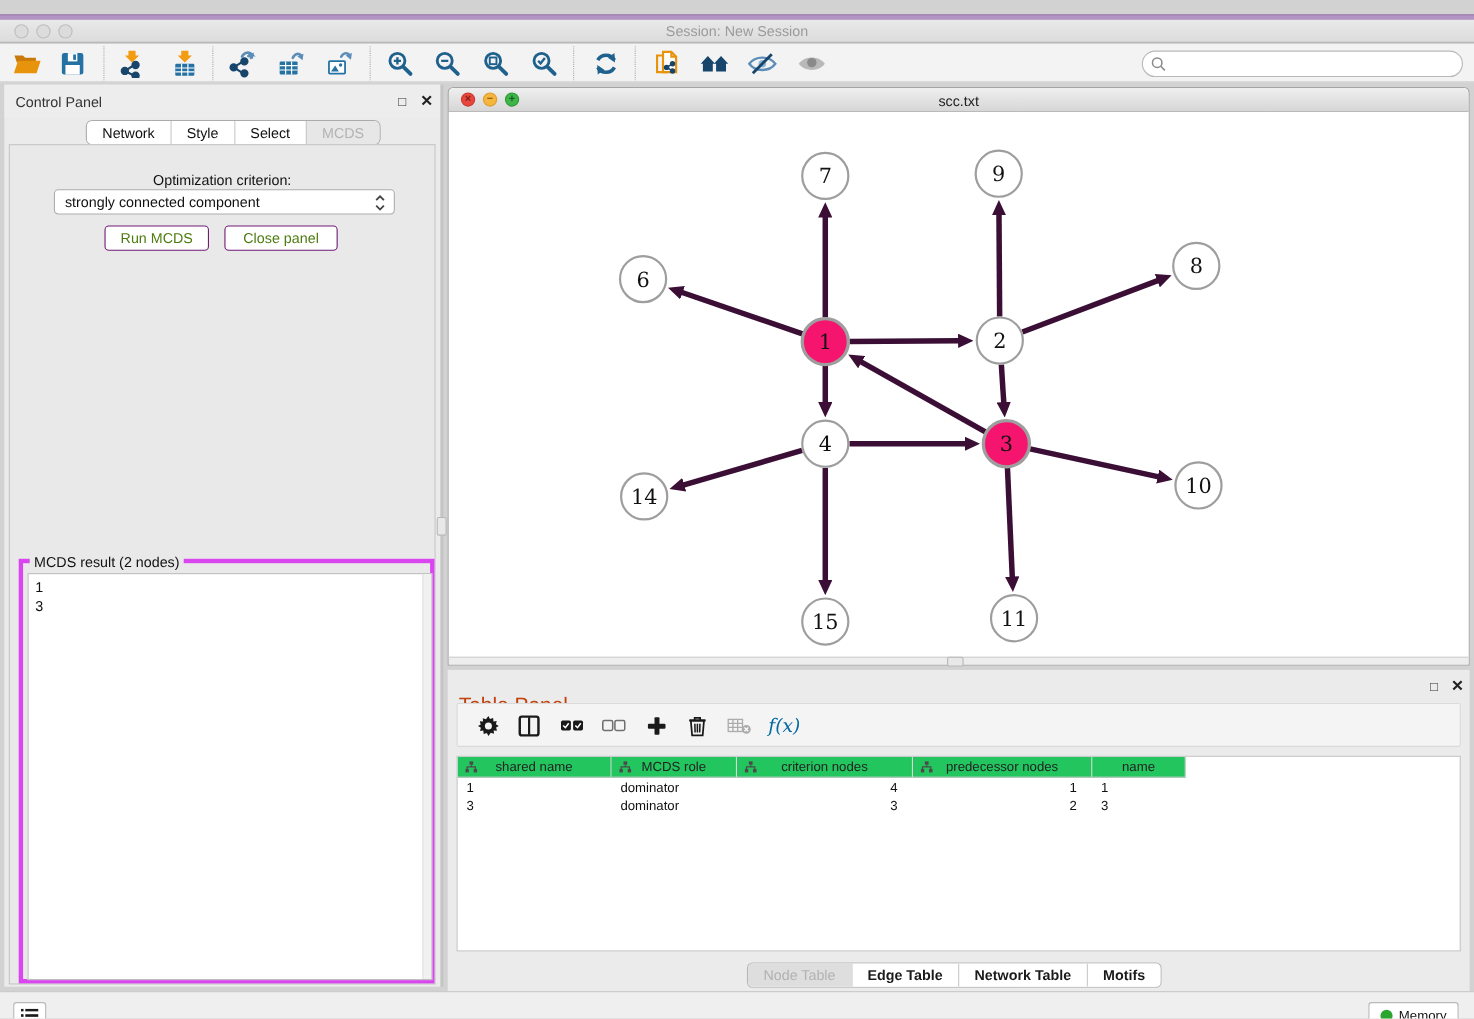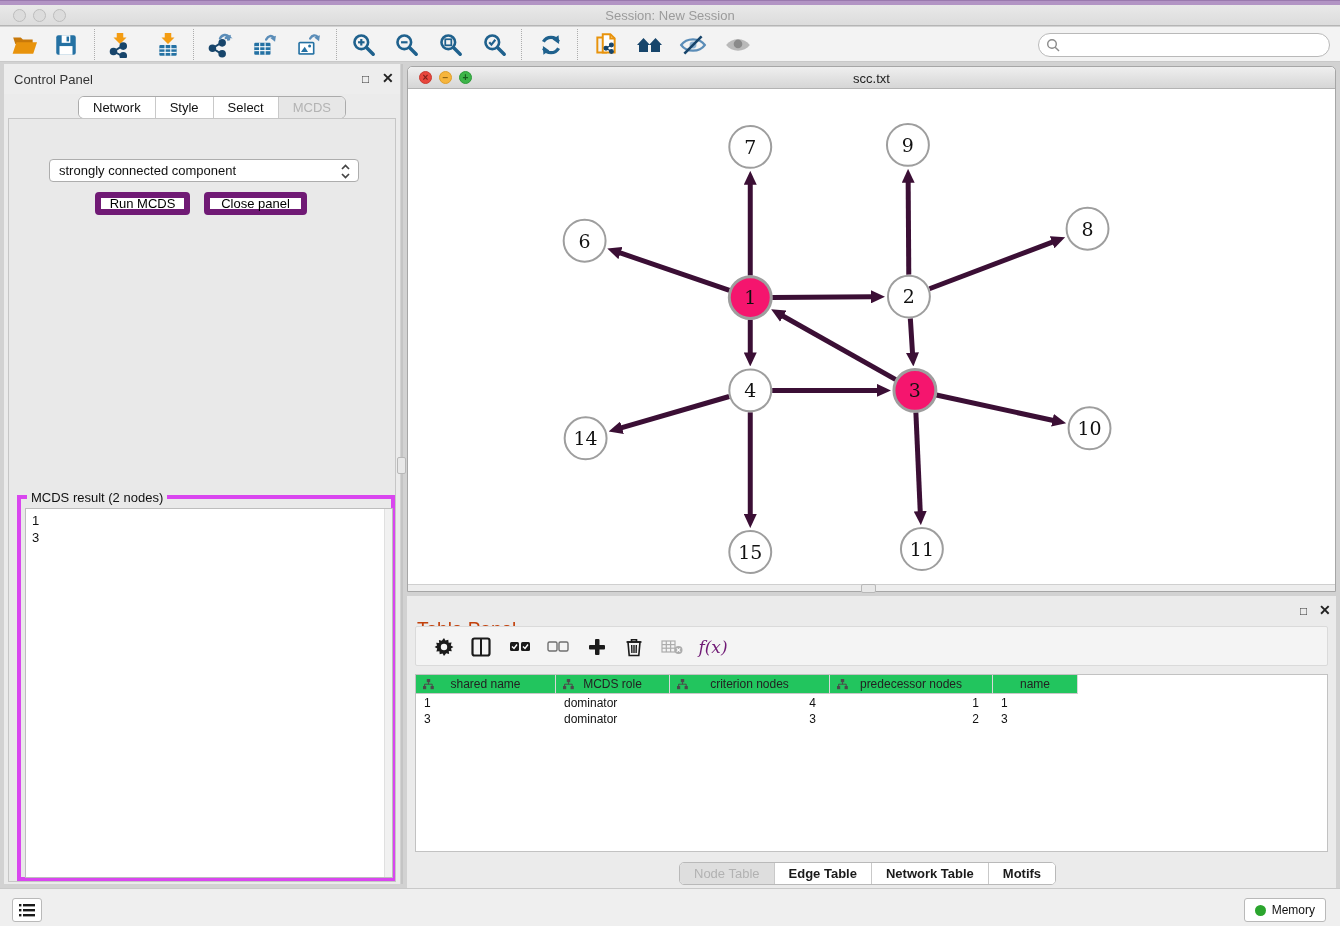--- a/index.html
+++ b/index.html
@@ -1,18 +1,18 @@
 <!DOCTYPE html>
 <html><head>
 <meta charset="utf-8">
 <style>
   * { margin:0; padding:0; box-sizing:border-box; }
   html,body { width:1340px; height:926px; overflow:hidden; }
   body { font-family:"Liberation Sans", sans-serif; background:#D2D2D2; position:relative; }
-  .abs { position:absolute; }
+  .abs { position:absolute;margin-top:13px; }
 
   
   #titlebar { left:0; top:0; width:1340px; height:26px;
     background:linear-gradient(#ECECEC,#DCDCDC); border-bottom:1px solid #B5B5B5; }
   #titlebar .accent { position:absolute; left:0; top:0; width:100%; height:5px; background:#B294C4; border-top:1px solid #9A79AE; }
   #titlebar .title { position:absolute; left:0; right:0; top:8px; text-align:center; font-size:13px; color:#9B9B9B; }
   .mac-dot { position:absolute; top:9px; width:13px; height:13px; border-radius:50%;
     background:#DCDCDC; border:1px solid #BDBDBD; }
 
   
@@ -33,22 +33,22 @@
     border:1px solid #ABABAB; border-radius:6px; overflow:hidden; background:#fff; }
   #cp-tabs .seg { font-size:13px; padding:3px 14px 0; border-left:1px solid #C9C9C9; color:#111; background:#fff; white-space:nowrap; }
   #cp-tabs .seg:first-child { border-left:none; }
   #cp-tabs .seg.active { background:#E7E7E7; color:#B3B3B3; }
   #cp-content { position:absolute; left:4px; top:54px; width:388px; height:764px;
     background:#E9E9E9; border:1px solid #C6C6C6; }
   #opt-label { position:absolute; left:0; width:100%; top:24px; text-align:center; font-size:13px; color:#111; }
   #criterion-select { position:absolute; left:40px; top:40px; width:310px; height:23px; background:#fff;
     border:1px solid #ADADAD; border-radius:4px; font-size:13px; color:#111; display:flex; align-items:center; padding-left:9px; }
   #criterion-select .stepper { position:absolute; right:7px; top:3px; }
-  .cp-btn { position:absolute; top:73px; height:23px; background:#fff; border:6px solid #701a75; border-radius:4px;
-    font-size:13px; color:#000000; display:flex; align-items:center; justify-content:center; cursor:default; }
+  .cp-btn { position:absolute; top:73px; height:23px; background:#fff; border:1px solid #701a75; border-radius:4px;
+    font-size:13px; color:#4d7c0f; display:flex; align-items:center; justify-content:center; cursor:default; }
   #mcds-groupbox { position:absolute; left:8px; top:376px; width:378px; height:386px; border:4px solid #d946ef; }
   #mcds-groupbox legend { position:absolute; left:6px; top:-9px; background:#E9E9E9; padding:0 4px; font-size:13px; color:#111; }
   #mcds-result-area { position:absolute; left:4px; top:9px; width:368px; height:370px; background:#fff; border:1px solid #BDBDBD; }
   #mcds-result-area pre { font-family:"Liberation Sans", sans-serif; font-size:13px; color:#111; padding:3px 6px; line-height:17px; }
   #mcds-scroll { position:absolute; right:0; top:0; width:8px; height:100%; background:#F1F1F1; border-left:1px solid #E0E0E0; }
 
   
   #net-window { left:407px; top:66px; width:929px; height:526px; background:#fff;
     border:1px solid #A6A6A6; border-radius:5px 5px 0 0; }
   #net-titlebar { position:absolute; left:0; top:0; width:100%; height:22px;
@@ -64,21 +64,21 @@
 
   .grip { background:#E8E8E8; border:1px solid #B8B8B8; border-radius:2px; }
 
   
   #table-panel { left:407px; top:596px; width:929px; height:292px; background:#EBEBEB; }
   #tp-header { position:absolute; left:0; top:0; width:100%; height:28px; }
   #tp-header .ph-title { position:absolute; left:10px; top:22px; font-size:19px; color:#c2410c; }
   #tp-toolbar { position:absolute; left:8px; top:30px; width:913px; height:40px; background:#F4F4F4;
     border:1px solid #DADADA; border-radius:2px; }
   .tpi { position:absolute; top:7px; width:26px; height:26px; display:flex; align-items:center; justify-content:center; }
-  #fx-label { font-family:"DejaVu Serif", serif; font-style:italic; font-size:17px; color:#701a75; }
+  #fx-label { font-family:"DejaVu Serif", serif; font-style:italic; font-size:17px; color:#0369a1; }
   #node-table { position:absolute; left:8px; top:78px; width:913px; height:178px; background:#fff; border:1px solid #C2C2C2; overflow:hidden; }
   #nt-header { position:absolute; left:0; top:0; height:19px; display:flex; }
   .nt-hcell { height:19px; background:#22c55e; border-right:1px solid #D8D8D8; border-bottom:1px solid #C8C8C8;
     display:flex; align-items:center; justify-content:center; font-size:12px; color:#222; gap:5px; position:relative; }
   .nt-hcell .hicon { position:absolute; left:7px; top:4px; }
   .nt-row { position:absolute; left:0; height:16px; display:flex; font-size:12px; color:#111; }
   .nt-cell { height:16px; display:flex; align-items:center; }
   #tp-tabs { position:absolute; left:272px; top:266px; height:23px; display:flex;
     border:1px solid #B9B9B9; border-radius:5px; overflow:hidden; background:#fff;justify-content:center; }
   #tp-tabs .seg { font-size:13px; font-weight:bold; padding:3px 14px 0; border-left:1px solid #C9C9C9; color:#1a1a1a; background:#fff; white-space:nowrap; }
@@ -275,20 +275,21 @@
     <span class="panel-float" style="left:358px">□</span>
     <span class="panel-close" style="left:378px">✕</span>
   </div>
   <div id="cp-tabs">
       <div class="seg">Network</div>
       <div class="seg">Style</div>
       <div class="seg">Select</div>
       <div class="seg active">MCDS</div>
     </div>
   <div id="cp-content">
+    <div id="opt-label">Optimization criterion:</div>
     <div id="criterion-select">
       <span>strongly connected component</span>
       <span class="stepper">
         <svg width="11" height="17" viewBox="0 0 11 17">
             <polyline points="2,6 5.5,2.5 9,6" fill="none" stroke="#444" stroke-width="1.7"></polyline>
             <polyline points="2,11 5.5,14.5 9,11" fill="none" stroke="#444" stroke-width="1.7"></polyline>
           </svg>
       </span>
     </div>
     <div class="cp-btn" style="left:86px;width:95px">Run MCDS</div>

